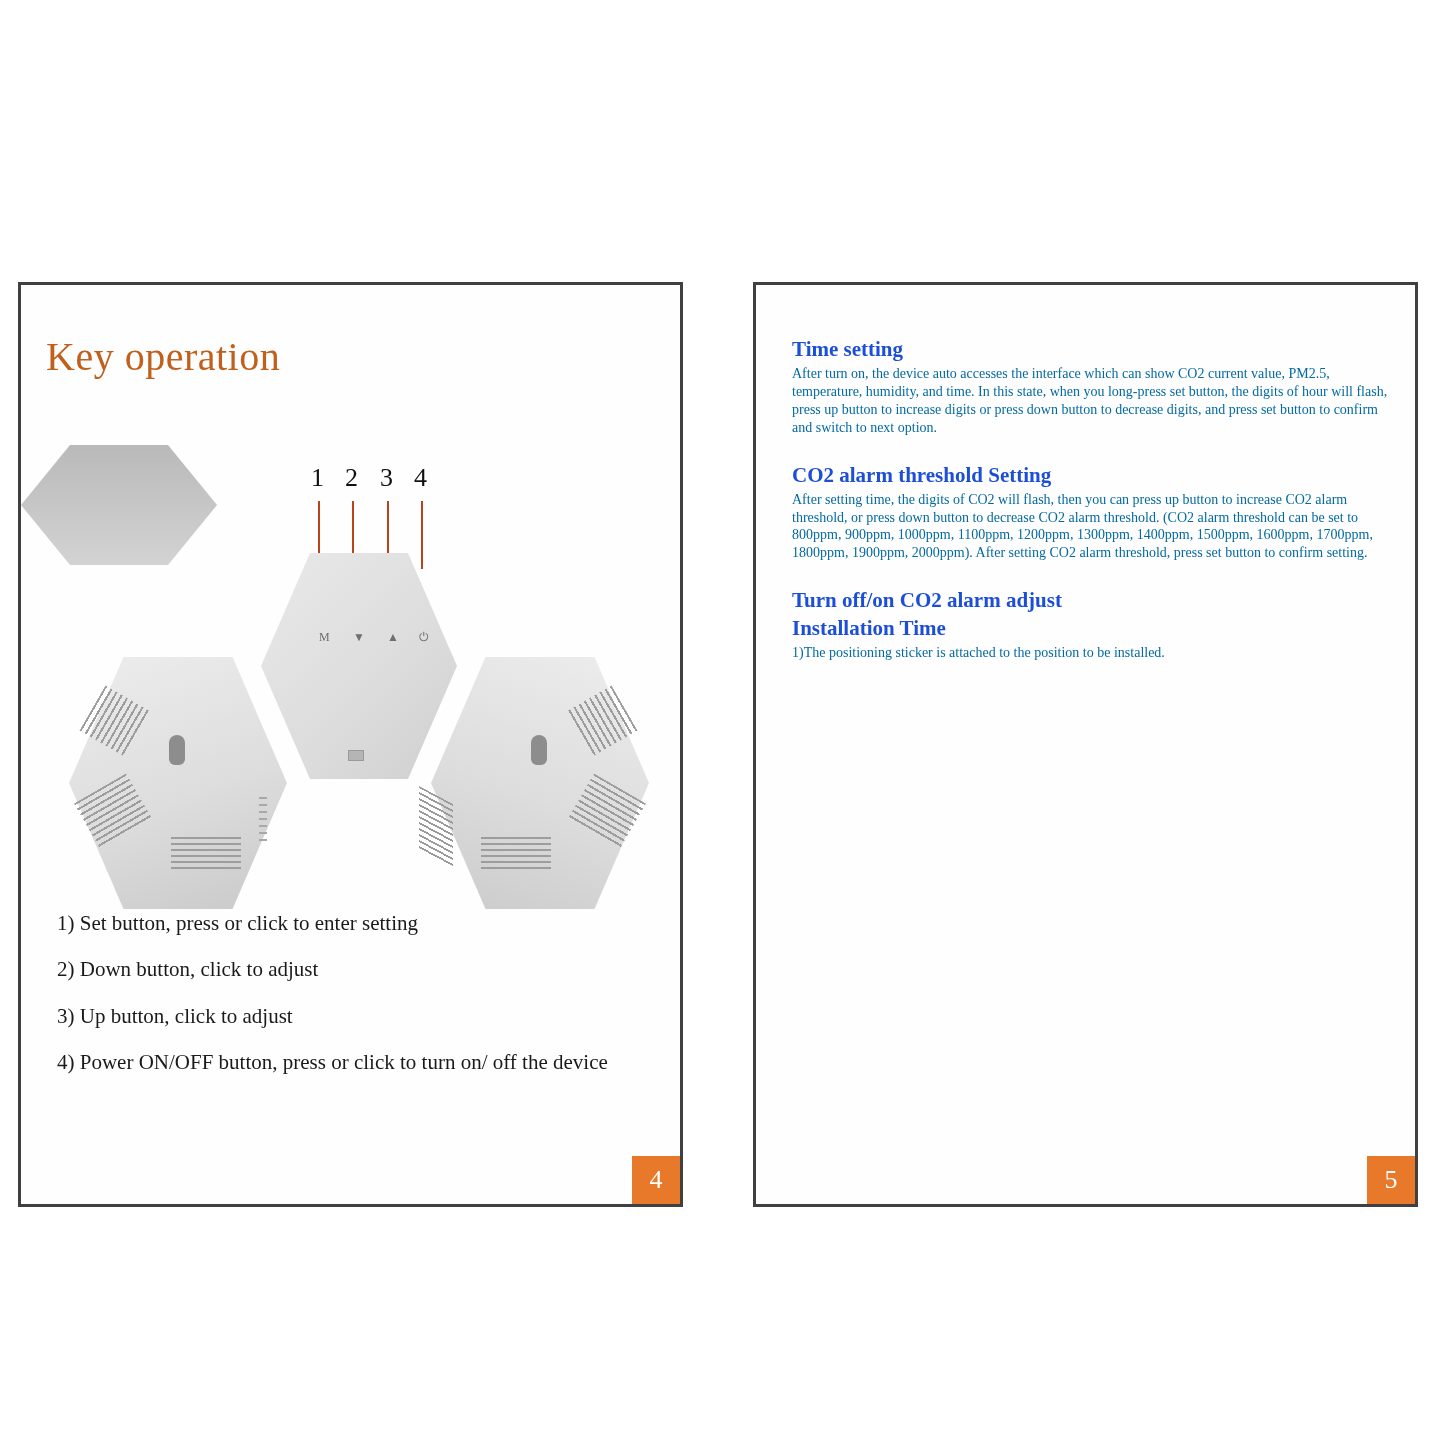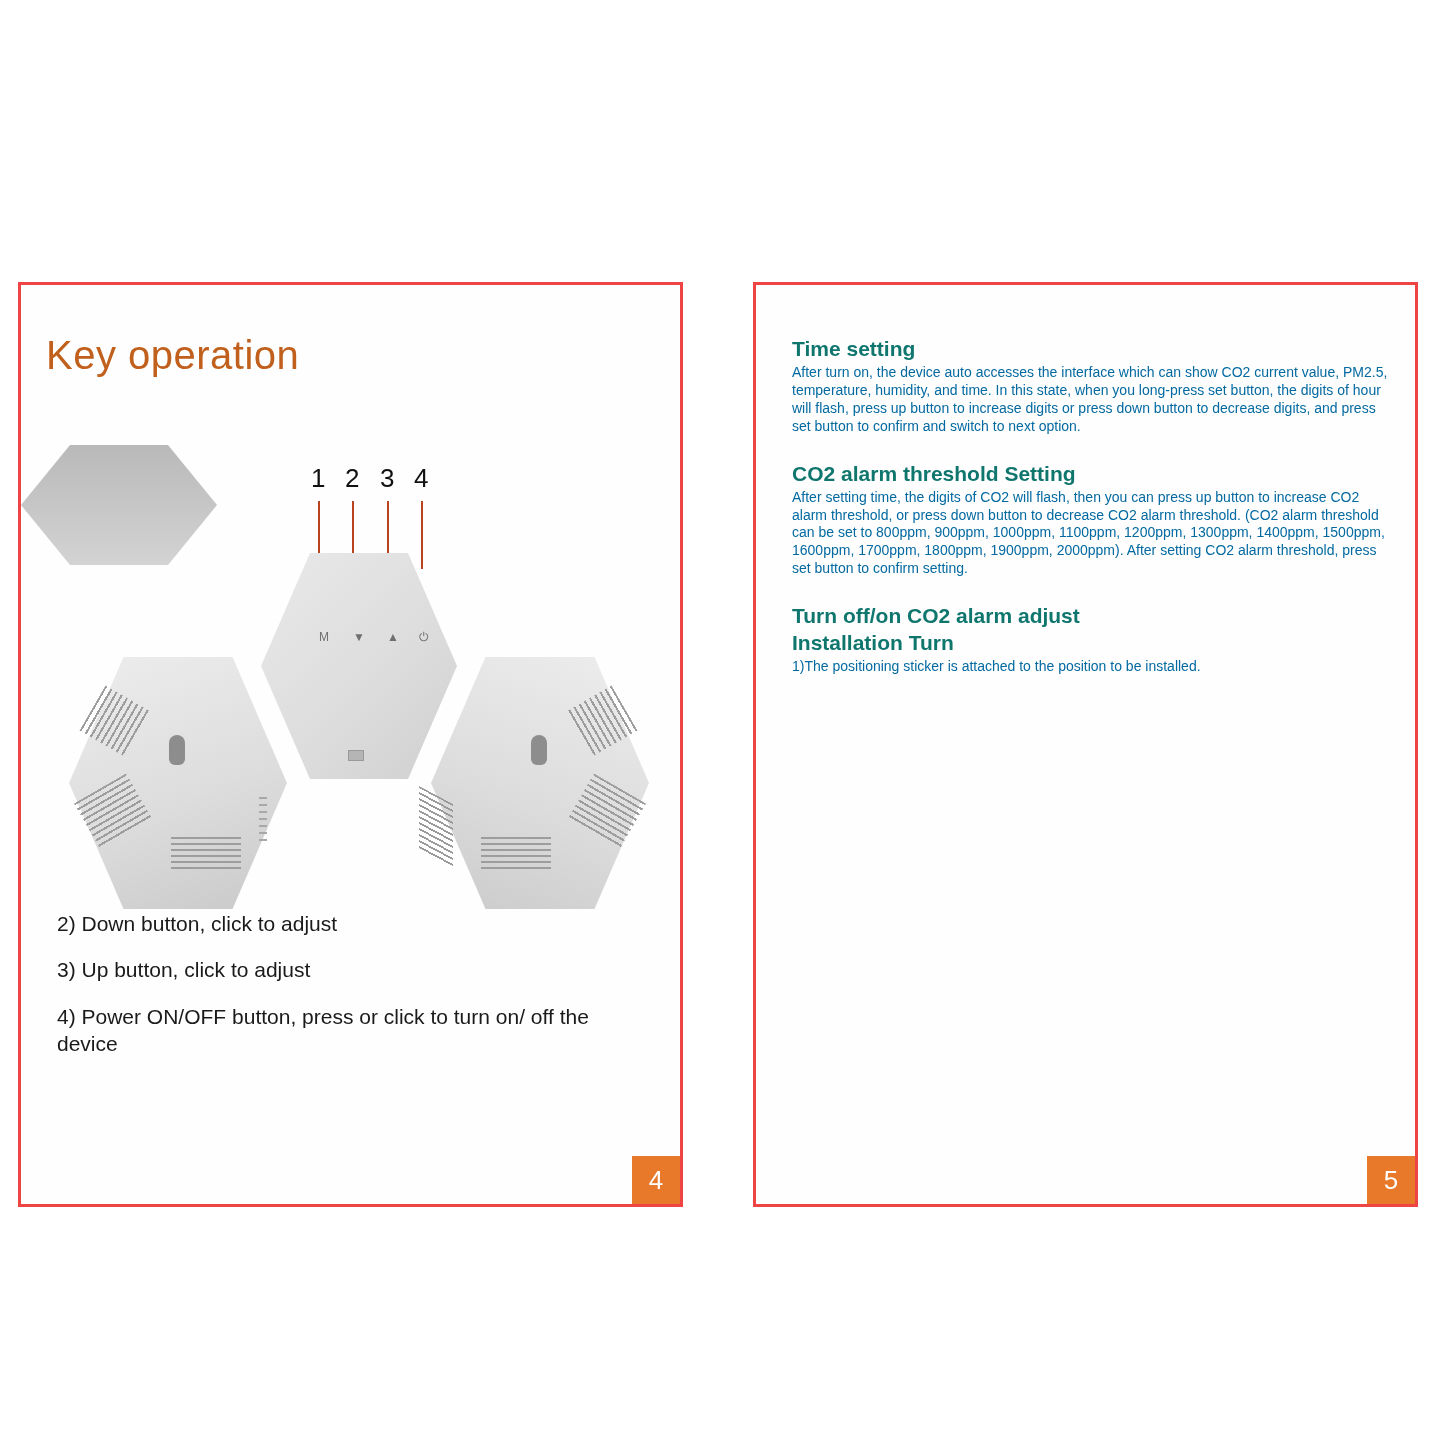--- a/index.html
+++ b/index.html
@@ -17,22 +17,23 @@
   .spread {
     position: absolute;
     left: 0; top: 0;
     width: 1440px;
     height: 1440px;
     display: flex;
   }
   .page {
     position: absolute;
     background: #fefefe;
-    border: 3px solid #ef4444;
+    border: 3px solid #404040;
     box-sizing: border-box;
+    font-family: Liberation Serif, serif;
   }
   #page-left {
     left: 18px;
     top: 282px;
     width: 665px;
     height: 925px;
   }
   #page-right {
     left: 753px;
     top: 282px;
@@ -208,21 +209,21 @@
   
   .right-body {
     position: absolute;
     left: 36px;
     top: 52px;
     width: 600px;
   }
   .sec-head {
     font-size: 21px;
     font-weight: bold;
-    color: #0f766e;
+    color: #1d4ed8;
     margin: 0 0 3px 0;
   }
   .sec-body {
     font-size: 14px;
     color: #0369a1;
     line-height: 1.28;
     margin: 0 0 26px 0;
   }
   .sec-body.last { margin-bottom: 0; }
 </style>
@@ -269,39 +270,40 @@
 
       <div class="btn-icons">
         <span class="bi1">M</span>
         <span class="bi2">▼</span>
         <span class="bi3">▲</span>
         <span class="bi4">⏻</span>
       </div>
     </div>
 
     <div class="legend">
+      <div class="legend-item">1) Set button, press or click to enter setting</div>
       <div class="legend-item">2) Down button, click to adjust</div>
       <div class="legend-item">3) Up button, click to adjust</div>
       <div class="legend-item">4) Power ON/OFF button, press or click to turn on/ off the device</div>
     </div>
 
     <div class="page-number">4</div>
   </div>
 
   <div class="page" id="page-right">
     <div class="right-body">
 
       <div class="sec-head">Time setting</div>
       <div class="sec-body">After turn on, the device auto accesses the interface which can show CO2 current value, PM2.5, temperature, humidity, and time. In this state, when you long-press set button, the digits of hour will flash, press up button to increase digits or press down button to decrease digits, and press set button to confirm and switch to next option.</div>
 
       <div class="sec-head">CO2 alarm threshold Setting</div>
       <div class="sec-body">After setting time, the digits of CO2 will flash, then you can press up button to increase CO2 alarm threshold, or press down button to decrease CO2 alarm threshold. (CO2 alarm threshold can be set to 800ppm, 900ppm, 1000ppm, 1100ppm, 1200ppm, 1300ppm, 1400ppm, 1500ppm, 1600ppm, 1700ppm, 1800ppm, 1900ppm, 2000ppm). After setting CO2 alarm threshold, press set button to confirm setting.</div>
 
       <div class="sec-head">Turn off/on CO2 alarm adjust</div>
 
-      <div class="sec-head">Installation Turn</div>
+      <div class="sec-head">Installation Time</div>
       <div class="sec-body last">1)The positioning sticker is attached to the position to be installed.</div>
     </div>
 
     <div class="page-number">5</div>
   </div>
 
 </div>
 
 </body></html>

